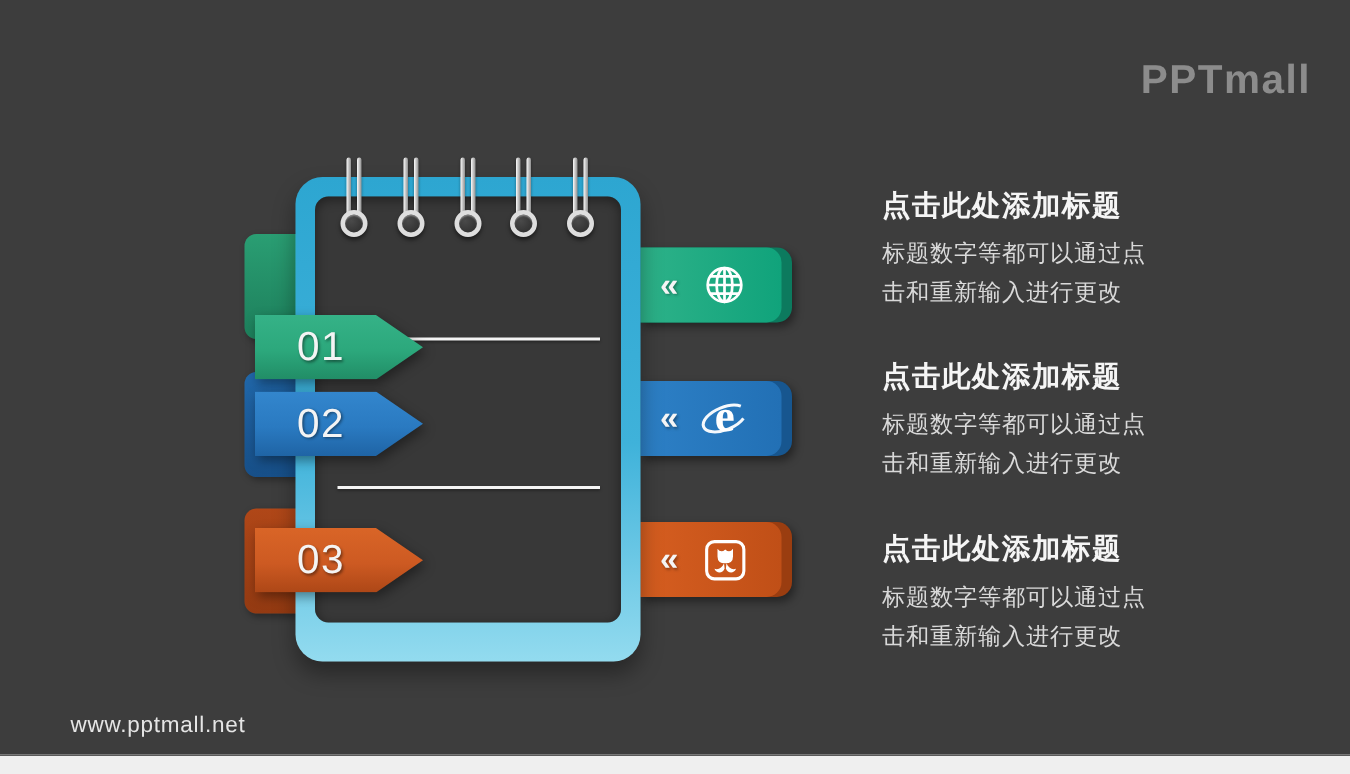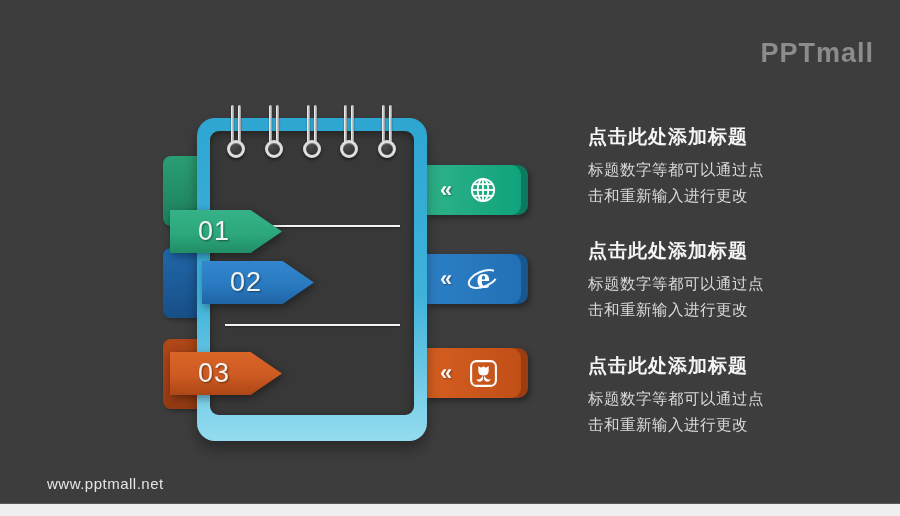--- a/index.html
+++ b/index.html
@@ -191,21 +191,21 @@
       <div class="wire w1"></div>
       <div class="wire w2"></div>
       <div class="loop"></div>
     </div>
 
   <div class="arrow-wrap" style="top:174px;margin-top:36px;">
     <div class="arrow green">
         <span class="num">01</span>
       </div>
   </div>
-  <div class="arrow-wrap" style="top:261px;margin-left:32px;">
+  <div class="arrow-wrap" style="top:261px;">
     <div class="arrow blue">
         <span class="num">02</span>
       </div>
   </div>
   <div class="arrow-wrap" style="top:352px;">
     <div class="arrow orange">
         <span class="num">03</span>
       </div>
   </div>
 

